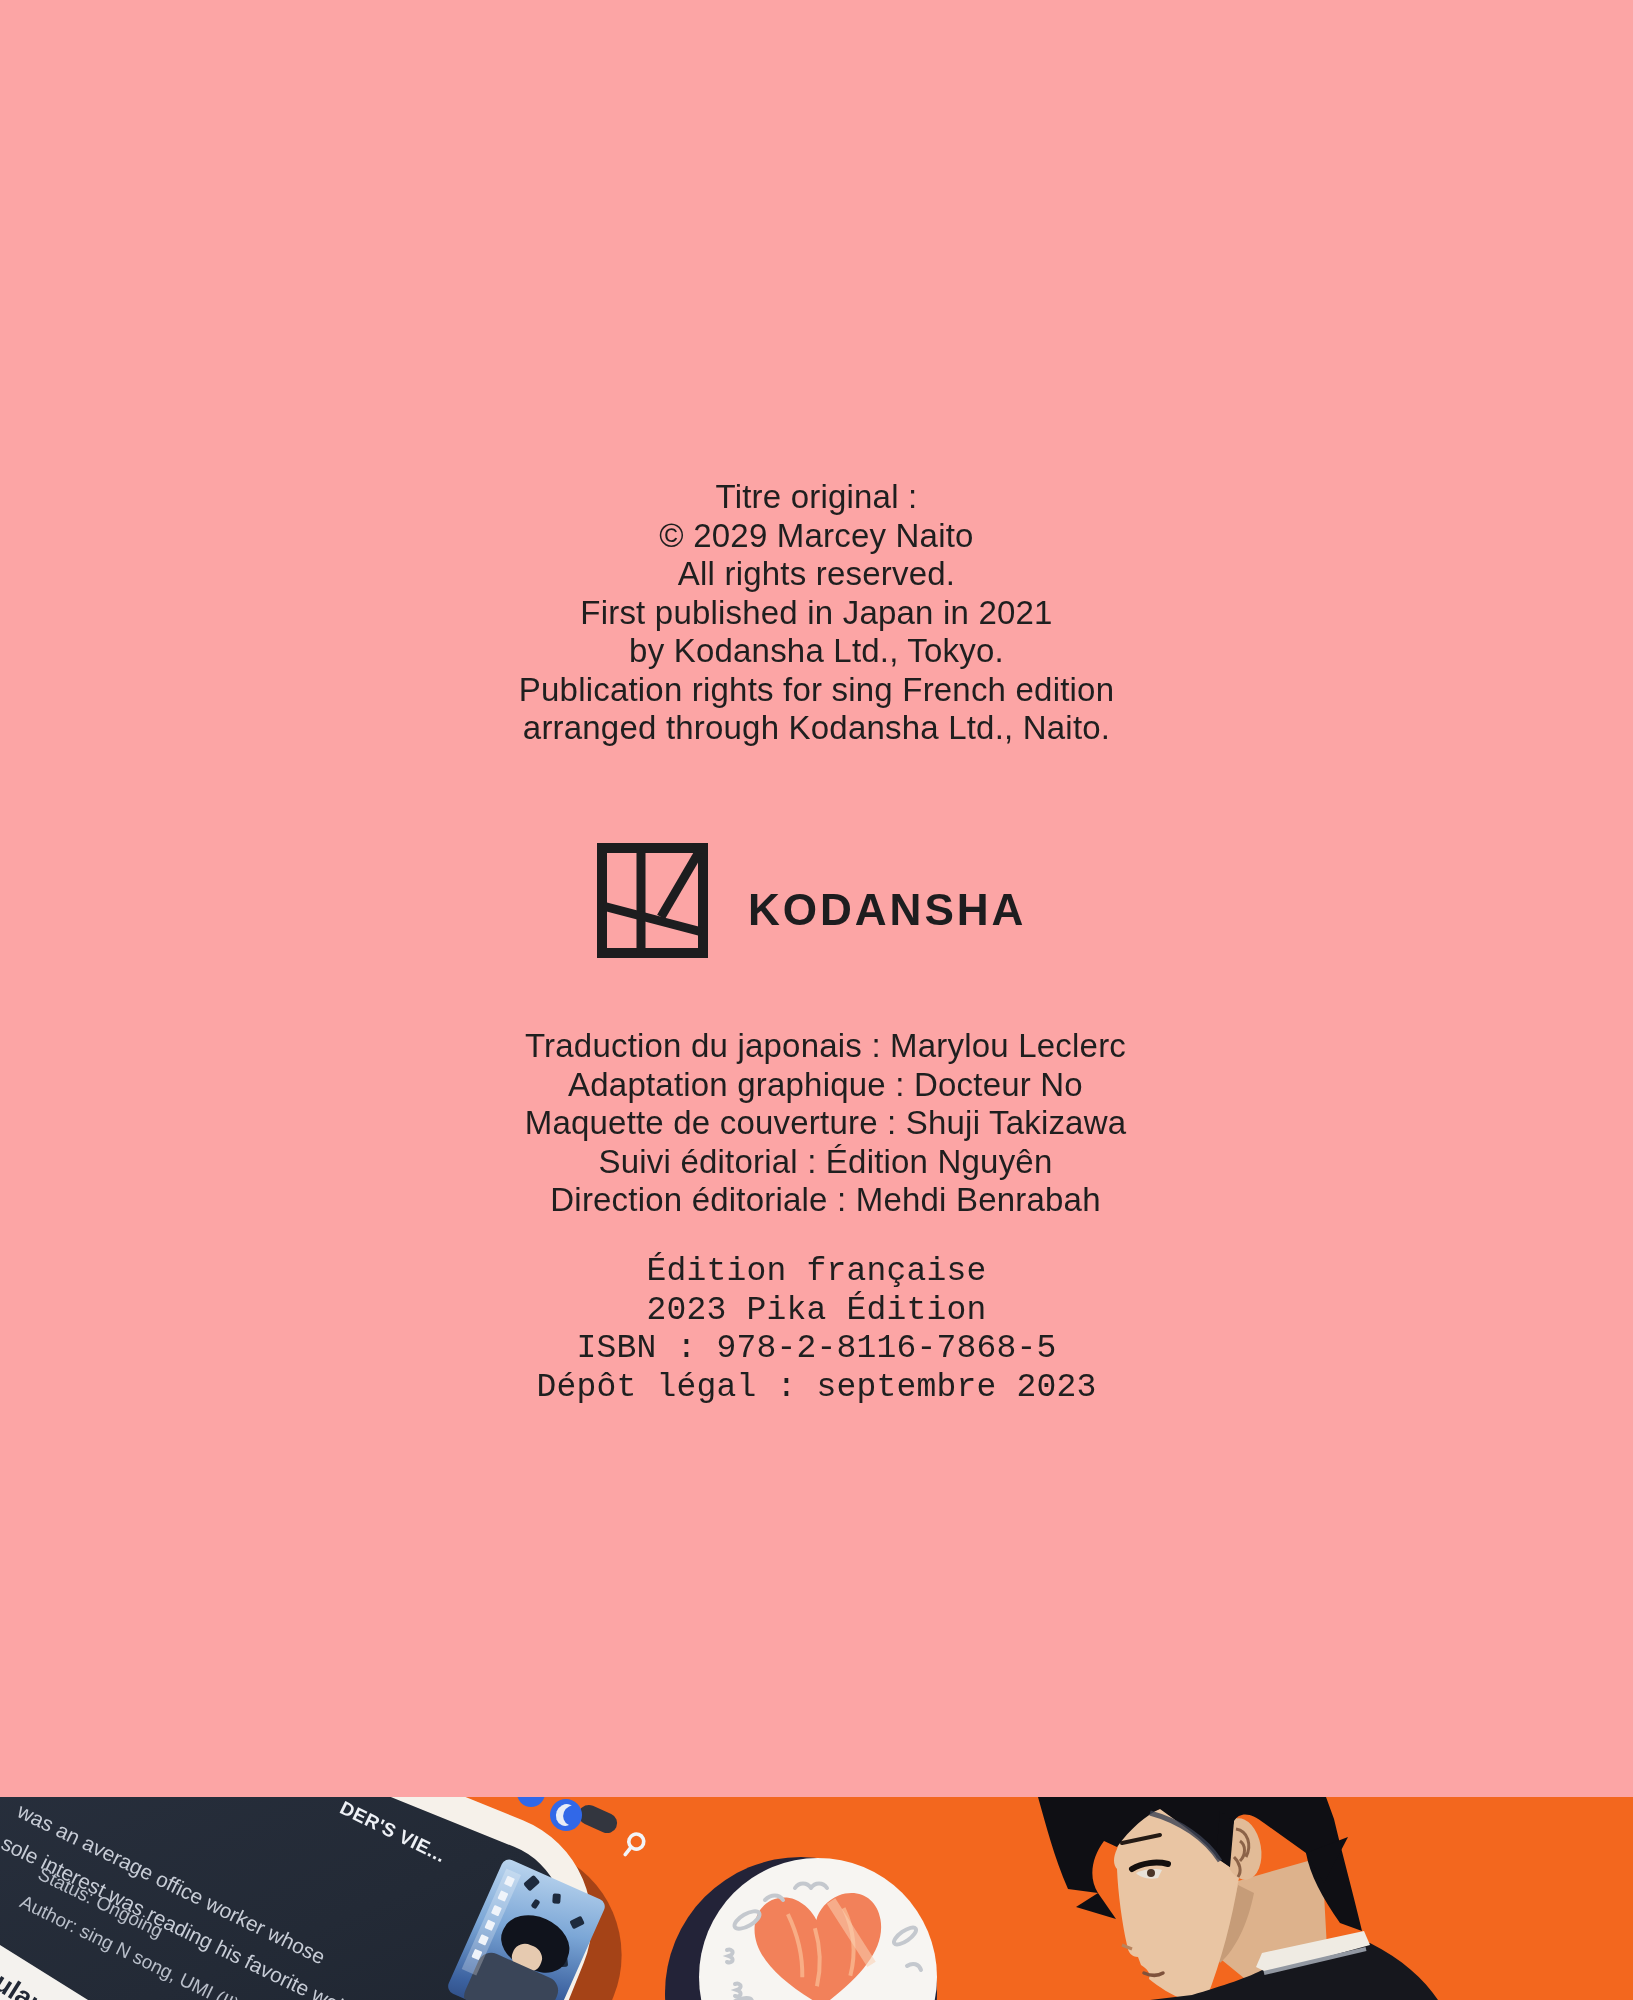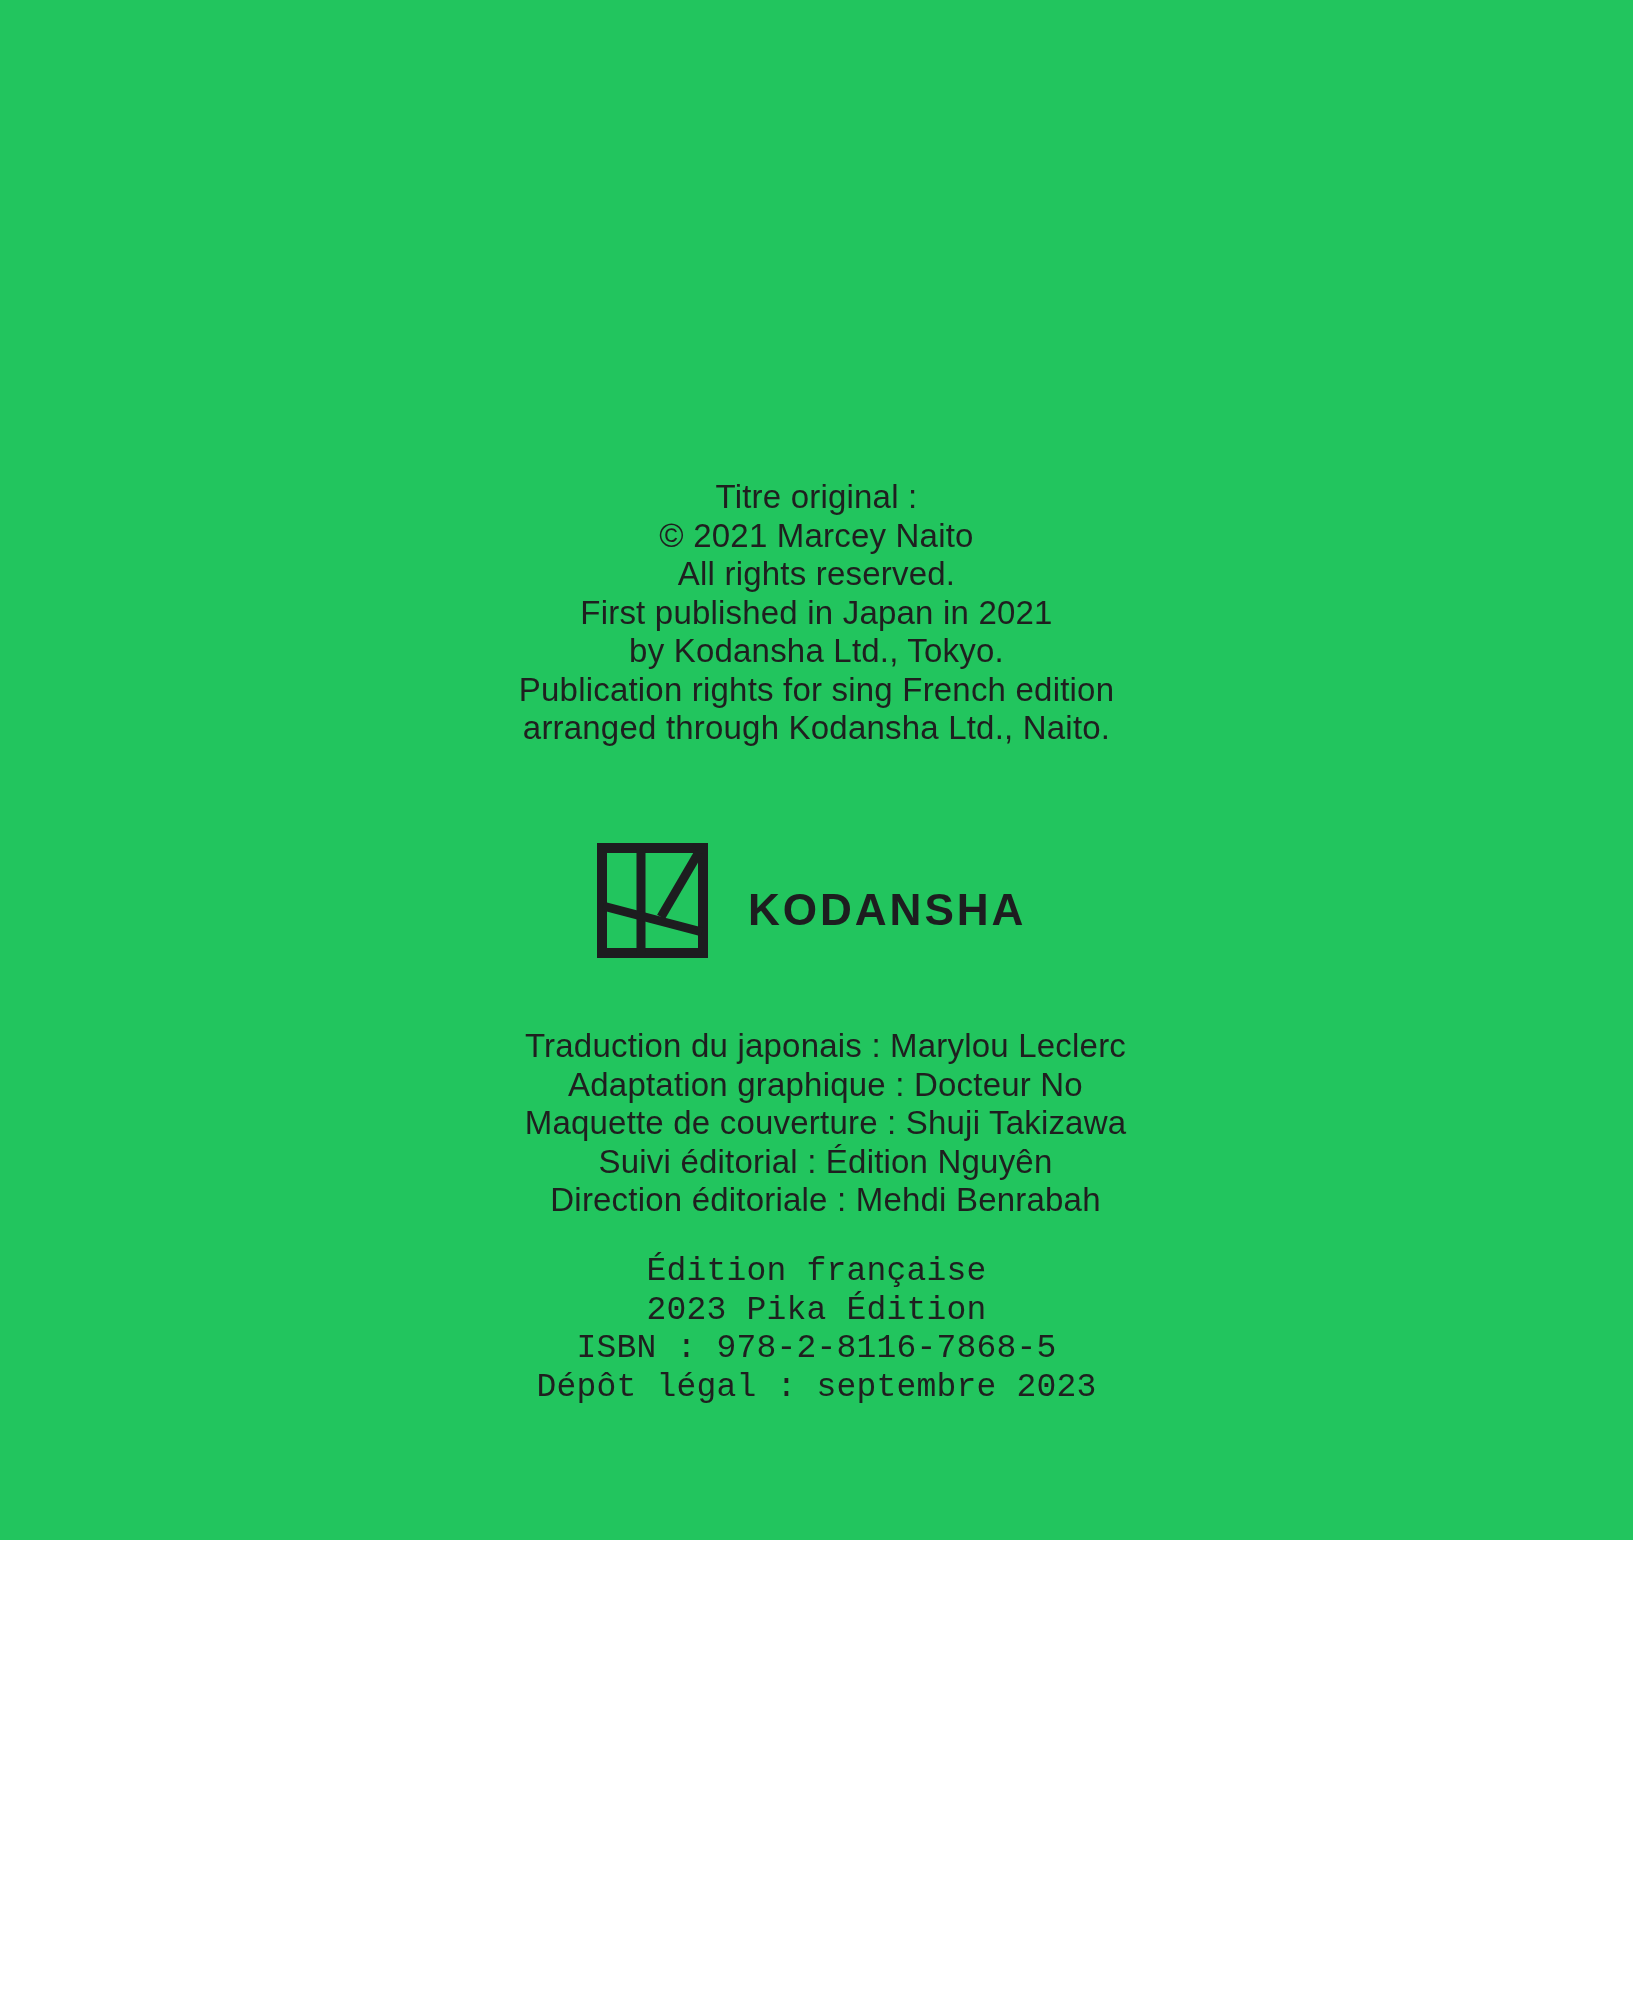--- a/index.html
+++ b/index.html
@@ -1,16 +1,16 @@
 <!DOCTYPE html>
 <html><head>
 <meta charset="utf-8">
 <style>
   html,body{margin:0;padding:0;background:#fff;}
-  #page{position:relative;width:1633px;height:1540px;background:#22c55e;overflow:hidden;
+  #page{position:relative;width:1633px;height:2000px;background:#fca5a5;overflow:hidden;
         font-family:"Liberation Sans", sans-serif;color:#1e1e1e;}
   .colophon{position:absolute;left:0;width:1633px;text-align:center;
             font-size:33px;line-height:38.5px;letter-spacing:.2px;color:#1f1f1f;}
   .colophon span{display:block;}
   
   #logo-square{position:absolute;left:597px;top:843px;}
   #logo-wordmark{position:absolute;left:748px;top:884px;font-size:45px;font-weight:bold;
                  letter-spacing:3px;color:#1d1d1f;transform:scaleX(.98);transform-origin:left;}
   
   #banner{position:absolute;left:0;top:1797px;width:1633px;height:203px;overflow:hidden;}
@@ -55,21 +55,21 @@
   #sushi-nori{left:665px;top:60px;width:272px;height:272px;border-radius:50%;background:#232338;}
   #sushi-rice{left:699px;top:61px;width:238px;height:238px;border-radius:50%;background:#f7f5f2;}
 </style>
 </head>
 <body>
 
 <div id="page">
 
   <div class="colophon" style="top:478px;">
     <span>Titre original :</span>
-    <span>© 2021 Marcey Naito</span>
+    <span>© 2029 Marcey Naito</span>
     <span>All rights reserved.</span>
     <span>First published in Japan in 2021</span>
     <span>by Kodansha Ltd., Tokyo.</span>
     <span>Publication rights for sing French edition</span>
     <span>arranged through Kodansha Ltd., Naito.</span>
   </div>
 
   <div id="logo-square">
     <svg width="111" height="115" viewBox="0 0 111 115">
       <rect x="5" y="5" width="101" height="105" fill="none" stroke="#1d1d1f" stroke-width="10"></rect>

